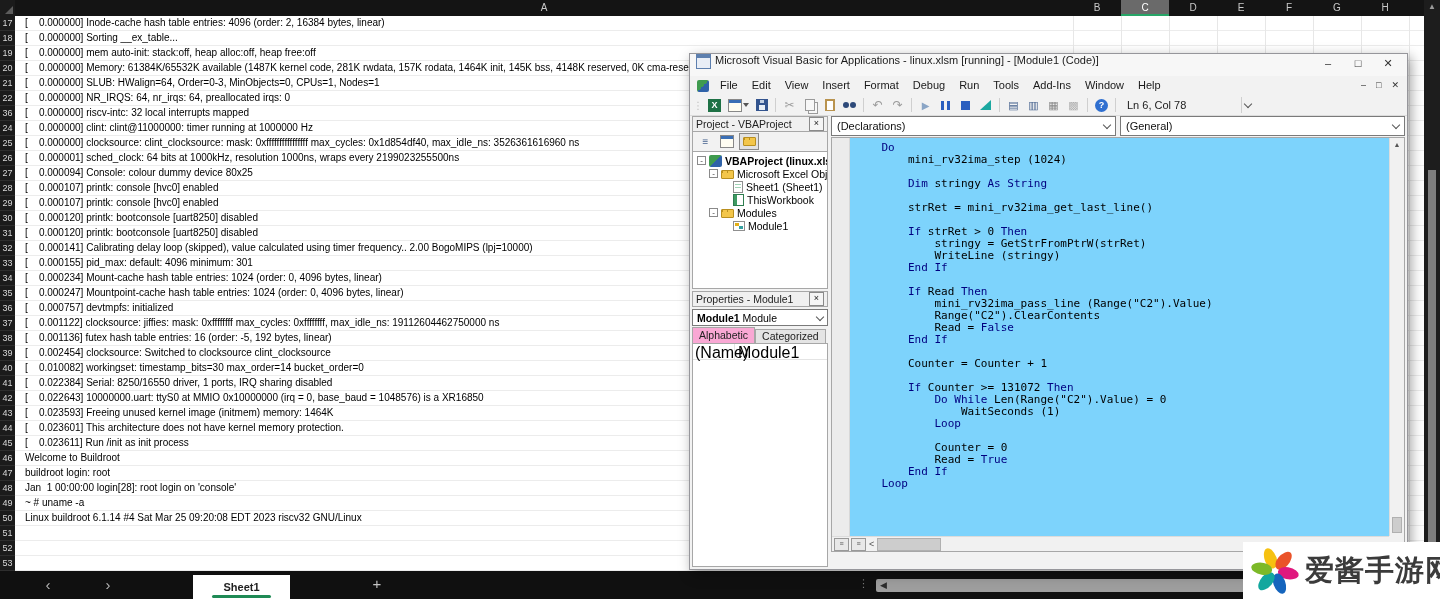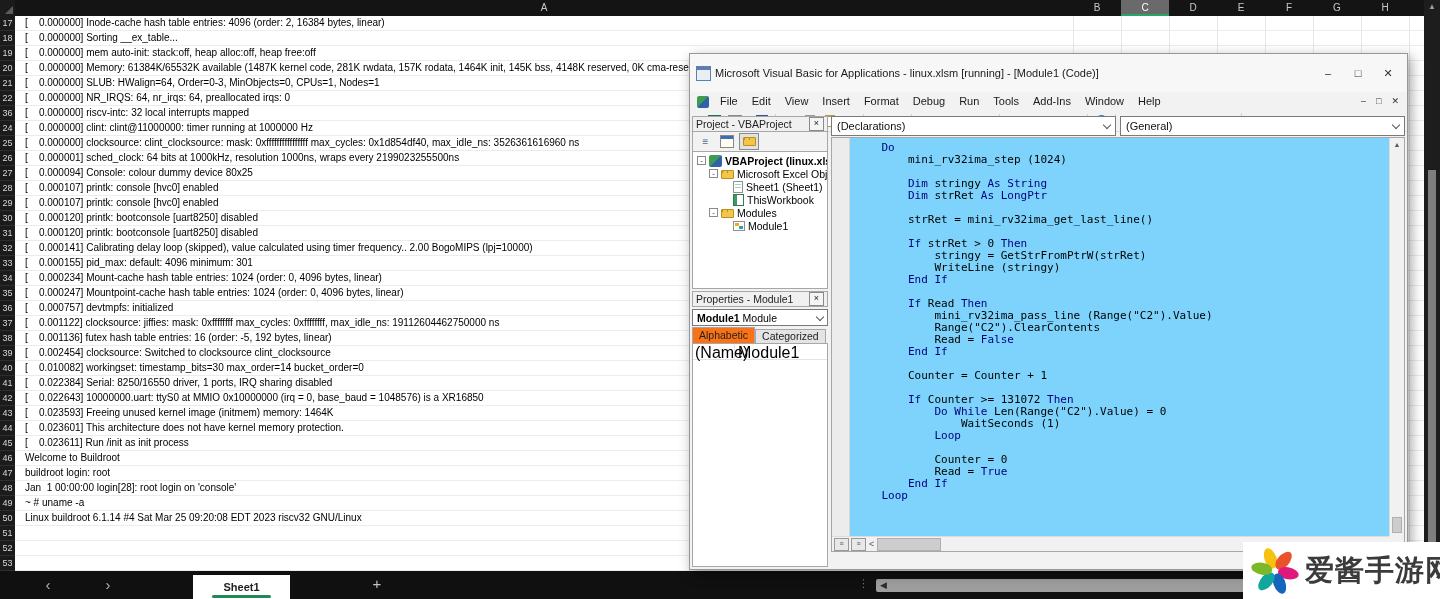--- a/index.html
+++ b/index.html
@@ -34,21 +34,21 @@
     font-size:11px;font-weight:bold;color:#222;line-height:24px;}
   #sheet-tab .under{position:absolute;left:19px;right:19px;bottom:2px;height:3px;background:#1f8a55;border-radius:2px;}
   #add-sheet{position:absolute;left:368px;top:3px;width:18px;height:20px;color:#c4c4c4;font-size:15px;line-height:20px;text-align:center;}
   #hscroll-handle{position:absolute;left:858px;top:6px;color:#787878;font-size:11px;letter-spacing:-1px;}
   #hscroll-thumb{position:absolute;left:876px;top:8px;width:564px;height:13px;background:#9e9e9e;border-radius:2px;}
   #hscroll-thumb .larr{position:absolute;left:4px;top:1px;color:#2c2c2c;font-size:9px;line-height:11px;}
 
   
   #vba{position:absolute;left:689px;top:53px;width:719px;height:517px;background:#f2f2f2;
     border:1px solid #96969b;box-shadow:3px 4px 12px rgba(0,0,0,.38);box-sizing:border-box;z-index:10;}
-  #vba-titlebar{height:22px;display:flex;align-items:center;padding:8px 4px;background:#f7f7f7;}
+  #vba-titlebar{height:22px;display:flex;padding:0 4px;background:#f7f7f7;}
   #vba-app-icon{width:13px;height:13px;background:#e9eef6;border:1px solid #5d7fae;position:relative;margin:0 4px 0 2px;flex:none;}
   #vba-app-icon::before{content:"";position:absolute;left:0;right:0;top:0;height:3px;background:#5d7fae;}
   #vba-title{font-size:11px;color:#1a1a1a;white-space:nowrap;overflow:hidden;flex:1;}
   .win-btn{width:30px;height:18px;text-align:center;line-height:18px;font-size:11px;color:#333;flex:none;}
 
   #vba-menubar{height:19px;display:flex;align-items:center;font-size:11px;color:#1a1a1a;padding-left:3px;}
   #vba-mdi-icon{width:12px;height:12px;margin:0 4px;flex:none;border-radius:2px;
     background:linear-gradient(135deg,#3f9b4f 0 50%,#2f62a8 50% 100%);}
   .menu-item{padding:0 7px;line-height:19px;}
   #mdi-controls{margin-left:auto;display:flex;gap:10px;padding-right:8px;}
@@ -111,21 +111,21 @@
   .ti-module::before{content:"";position:absolute;left:1px;top:1px;width:4px;height:3px;background:#e3b018;}
   .ti-module::after{content:"";position:absolute;right:1px;bottom:1px;width:4px;height:3px;background:#35a0a0;}
 
   #props-combo{height:17px;border:1px solid #7a7a7a;background:#fff;display:flex;align-items:center;
     font-size:10.5px;padding:0 4px;margin:2px 0;box-sizing:border-box;flex:none;}
   #props-combo b{margin-right:3px;}
   #props-combo .chev{margin-left:auto;}
   #props-tabs{height:15px;display:flex;align-items:flex-end;flex:none;}
   .ptab{font-size:10.5px;padding:0 6px;border:1px solid #a7a7a7;border-bottom:none;background:#e4e4e4;
     height:13px;line-height:13px;color:#222;}
-  .ptab.active{background:#f97316;height:15px;line-height:15px;}
+  .ptab.active{background:#f9a8d4;height:15px;line-height:15px;}
   #props-grid{flex:1;border:1px solid #a7a7a7;background:#fff;font-size:16px;overflow:hidden;}
   .prow{display:flex;height:15px;border-bottom:1px solid #e4e4e4;}
   .pkey{width:42px;border-right:1px solid #e4e4e4;padding-left:2px;box-sizing:border-box;}
   .pval{flex:1;padding-left:3px;}
 
   
   #code-pane{position:absolute;left:141px;top:62px;right:2px;bottom:2px;}
   #code-dropdowns{display:flex;gap:4px;height:20px;}
   .combo2{flex:1;border:1px solid #7a7a7a;background:#fff;font-size:11px;display:flex;align-items:center;
     padding:0 5px;box-sizing:border-box;color:#111;}
@@ -541,21 +541,20 @@
         <span class="chev"></span>
       </div>
     </div>
     <div id="code-body">
       <div id="code-margin"></div>
       <div id="code-text">
           <div class="code-line">    <span class="kw">Do</span></div>
           <div class="code-line">        mini_rv32ima_step (1024)</div>
           <div class="code-line">&nbsp;</div>
           <div class="code-line">        <span class="kw">Dim</span> stringy <span class="kw">As</span> <span class="kw">String</span></div>
-          <div class="code-line">        <span class="kw">Dim</span> strRet <span class="kw">As</span> <span class="kw">LongPtr</span></div>
           <div class="code-line">&nbsp;</div>
           <div class="code-line">        strRet = mini_rv32ima_get_last_line()</div>
           <div class="code-line">&nbsp;</div>
           <div class="code-line">        <span class="kw">If</span> strRet &gt; 0 <span class="kw">Then</span></div>
           <div class="code-line">            stringy = GetStrFromPtrW(strRet)</div>
           <div class="code-line">            WriteLine (stringy)</div>
           <div class="code-line">        <span class="kw">End</span> <span class="kw">If</span></div>
           <div class="code-line">&nbsp;</div>
           <div class="code-line">        <span class="kw">If</span> Read <span class="kw">Then</span></div>
           <div class="code-line">            mini_rv32ima_pass_line (Range("C2").Value)</div>

